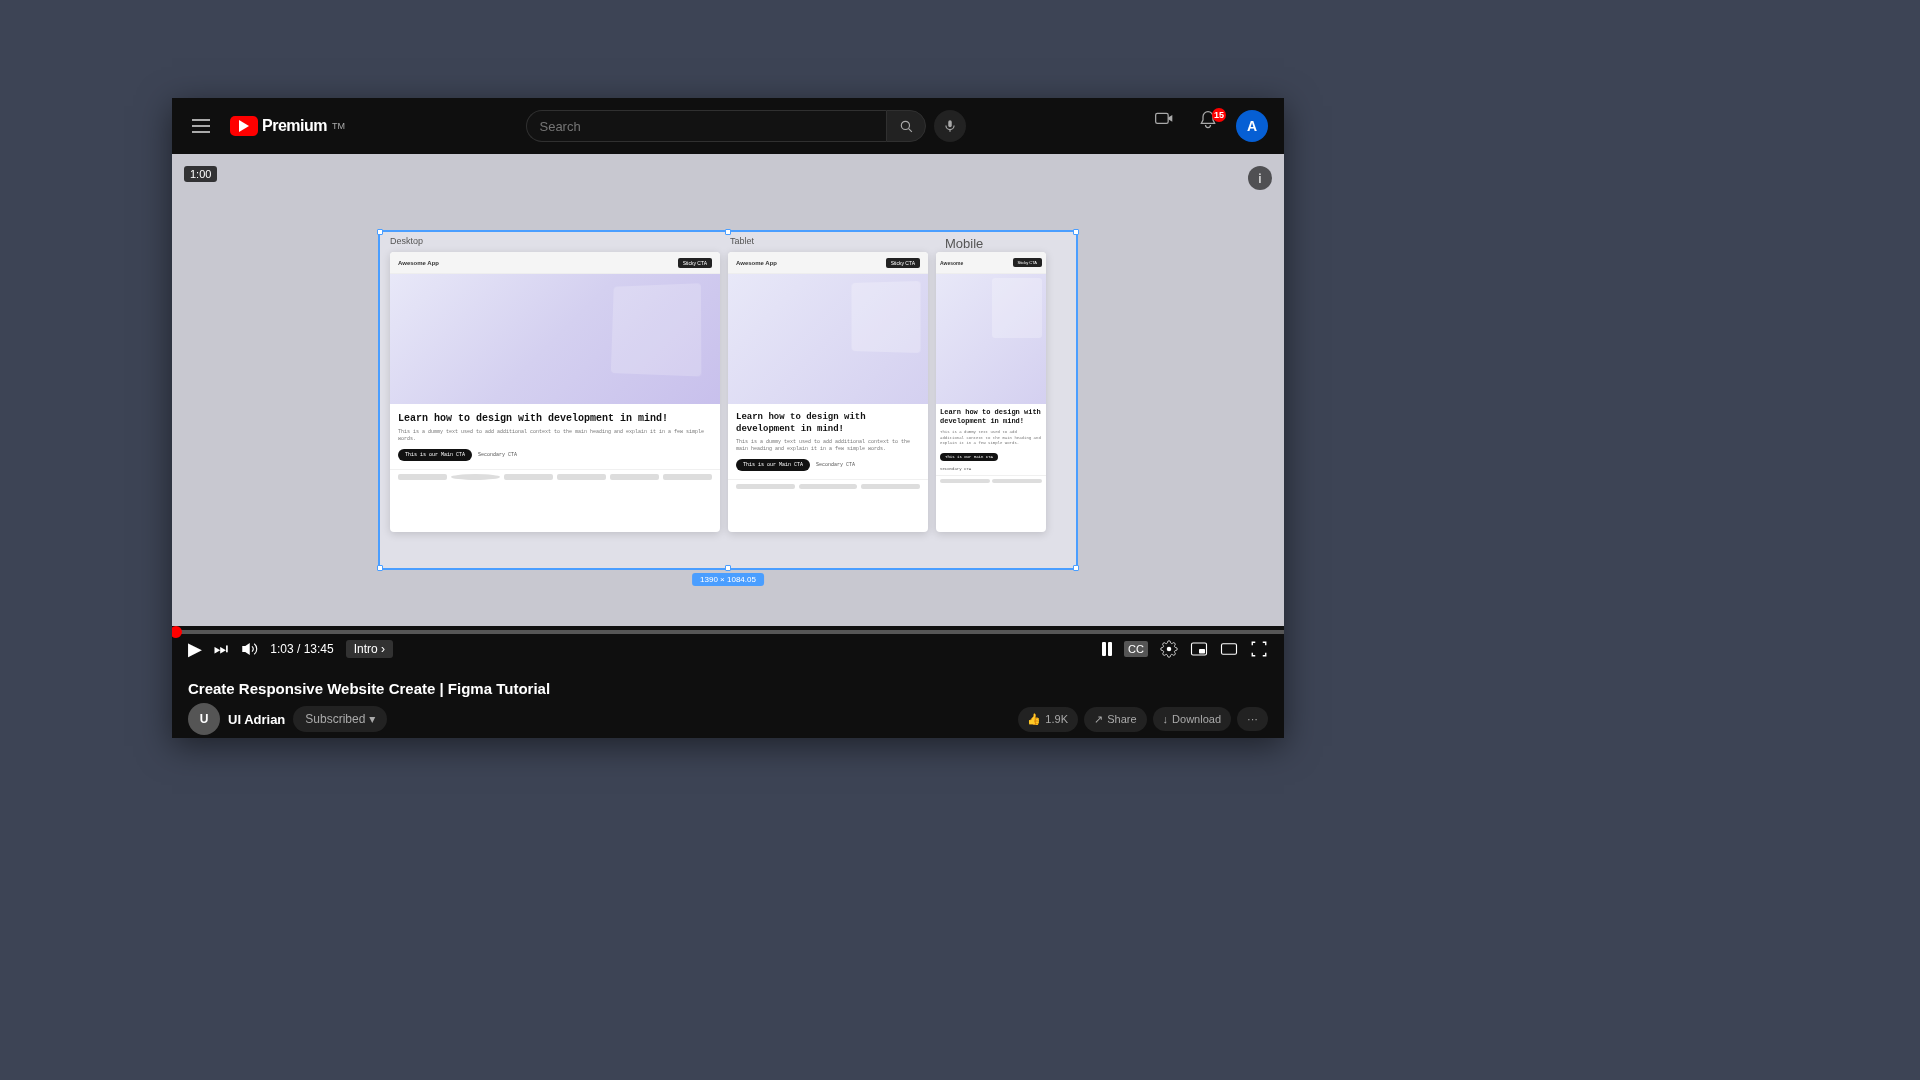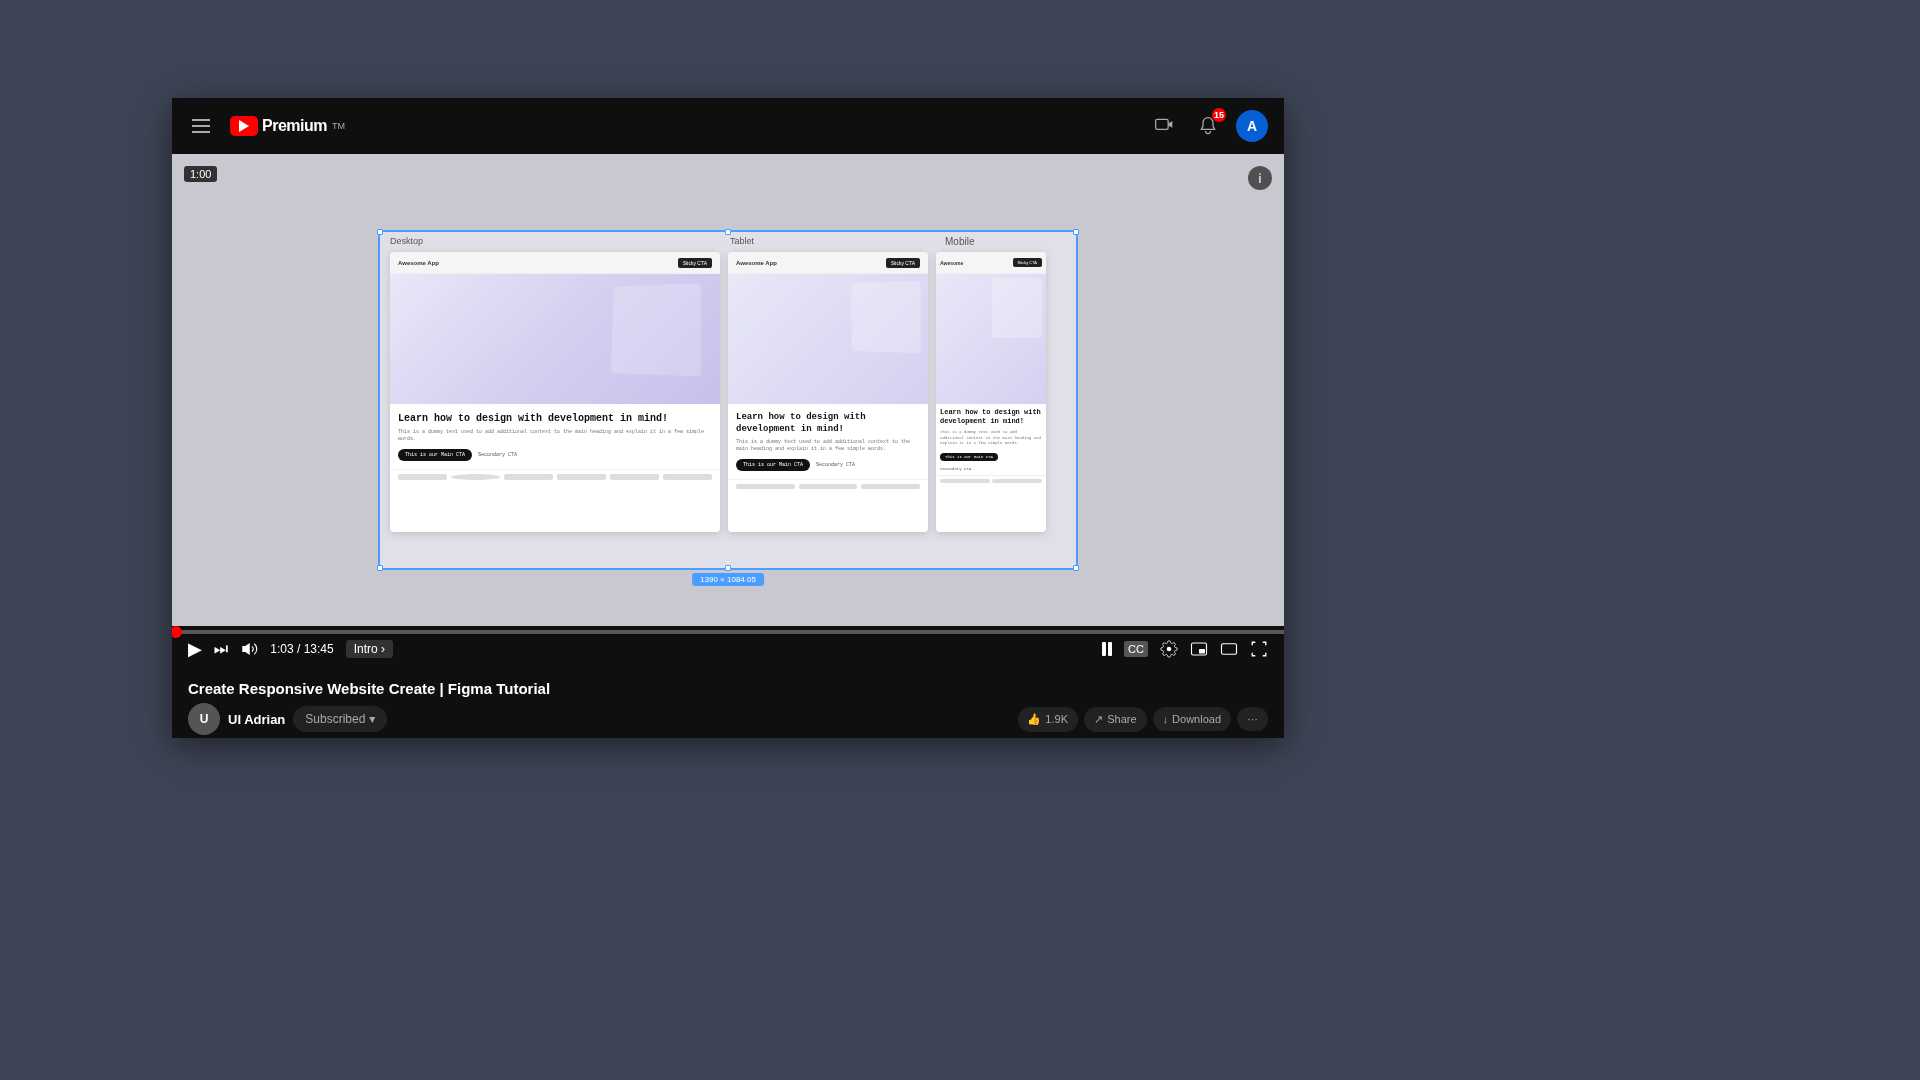--- a/index.html
+++ b/index.html
@@ -126,21 +126,21 @@
     .yt-header-right {
       margin-left: auto;
       display: flex;
       align-items: center;
       gap: 12px;
     }
     .yt-icon-btn {
       width: 32px;
       height: 32px;
       display: flex;
-      align-items: center;
+      align-items: flex-start;
       justify-content: center;
       cursor: pointer;
       position: relative;
     }
     .yt-avatar {
       width: 32px;
       height: 32px;
       border-radius: 50%;
       background: #065fd4;
       display: flex;
@@ -504,20 +504,36 @@
     <div class="yt-menu-icon">
       <span></span>
         <span></span>
         <span></span>
     </div>
     <div class="yt-logo">
       <div class="yt-logo-icon"></div>
       <span class="yt-logo-text">Premium</span>
       <span class="yt-logo-badge">TM</span>
     </div>
+    <div class="yt-search-bar">
+      <input class="yt-search-input" type="text" placeholder="Search" style="">
+      <div class="yt-search-btn">
+        <svg width="14" height="14" viewBox="0 0 24 24" fill="none">
+          <circle cx="11" cy="11" r="7" stroke="#aaa" stroke-width="2"></circle>
+          <line x1="16.5" y1="16.5" x2="22" y2="22" stroke="#aaa" stroke-width="2"></line>
+        </svg>
+      </div>
+      <div class="yt-mic-btn">
+        <svg width="14" height="14" viewBox="0 0 24 24" fill="none">
+          <rect x="9" y="2" width="6" height="12" rx="3" fill="#aaa"></rect>
+          <path d="M5 11a7 7 0 0014 0" stroke="#aaa" stroke-width="2" fill="none"></path>
+          <line x1="12" y1="18" x2="12" y2="22" stroke="#aaa" stroke-width="2"></line>
+        </svg>
+      </div>
+    </div>
     <div class="yt-header-right">
       <div class="yt-icon-btn">
         <svg width="20" height="20" viewBox="0 0 24 24" fill="none">
           <rect x="2" y="4" width="15" height="12" rx="2" stroke="#aaa" stroke-width="1.5"></rect>
           <path d="M17 9l5-3v8l-5-3z" fill="#aaa"></path>
         </svg>
       </div>
       <div class="yt-icon-btn" style="position:relative;">
         <svg width="20" height="20" viewBox="0 0 24 24" fill="none">
           <path d="M12 2a6 6 0 00-6 6v4l-2 4h16l-2-4V8a6 6 0 00-6-6z" stroke="#aaa" stroke-width="1.5" fill="none"></path>
@@ -542,21 +558,21 @@
           <div class="selection-handle" style="top:-3px; right:-3px;"></div>
           <div class="selection-handle" style="bottom:-3px; left:-3px;"></div>
           <div class="selection-handle" style="bottom:-3px; right:-3px;"></div>
           <div class="selection-handle" style="top:-3px; left:50%; transform:translateX(-50%);"></div>
           <div class="selection-handle" style="bottom:-3px; left:50%; transform:translateX(-50%);"></div>
 
           <div style="position:absolute; top:4px; left:10px; font-size:9px; color:#555;">Desktop</div>
 
           <div style="position:absolute; top:4px; left:350px; font-size:9px; color:#555;">Tablet</div>
 
-          <div style="position:absolute; top:4px; left:565px; font-size:10px; color:#555;">Mobile</div>
+          <div style="position:absolute; top:4px; left:565px; font-size:13px; color:#555;">Mobile</div>
 
           <div class="design-card desktop">
             <div class="card-topbar">
               <span class="card-label-tag">Awesome App</span>
               <span class="card-cta-tag">Sticky CTA</span>
             </div>
             <div class="card-hero" style="height:130px;">
               <div style="position:absolute; left:0; top:0; width:100%; height:100%; background:linear-gradient(135deg, #e8e8f8, #d4d0f0, #c8c0ec);"></div>
               <div style="position:absolute; right:20px; top:10px; width:90px; height:90px; background:rgba(255,255,255,0.2); border-radius:4px; transform:perspective(200px) rotateY(-10deg) rotateX(5deg);"></div>
             </div>

